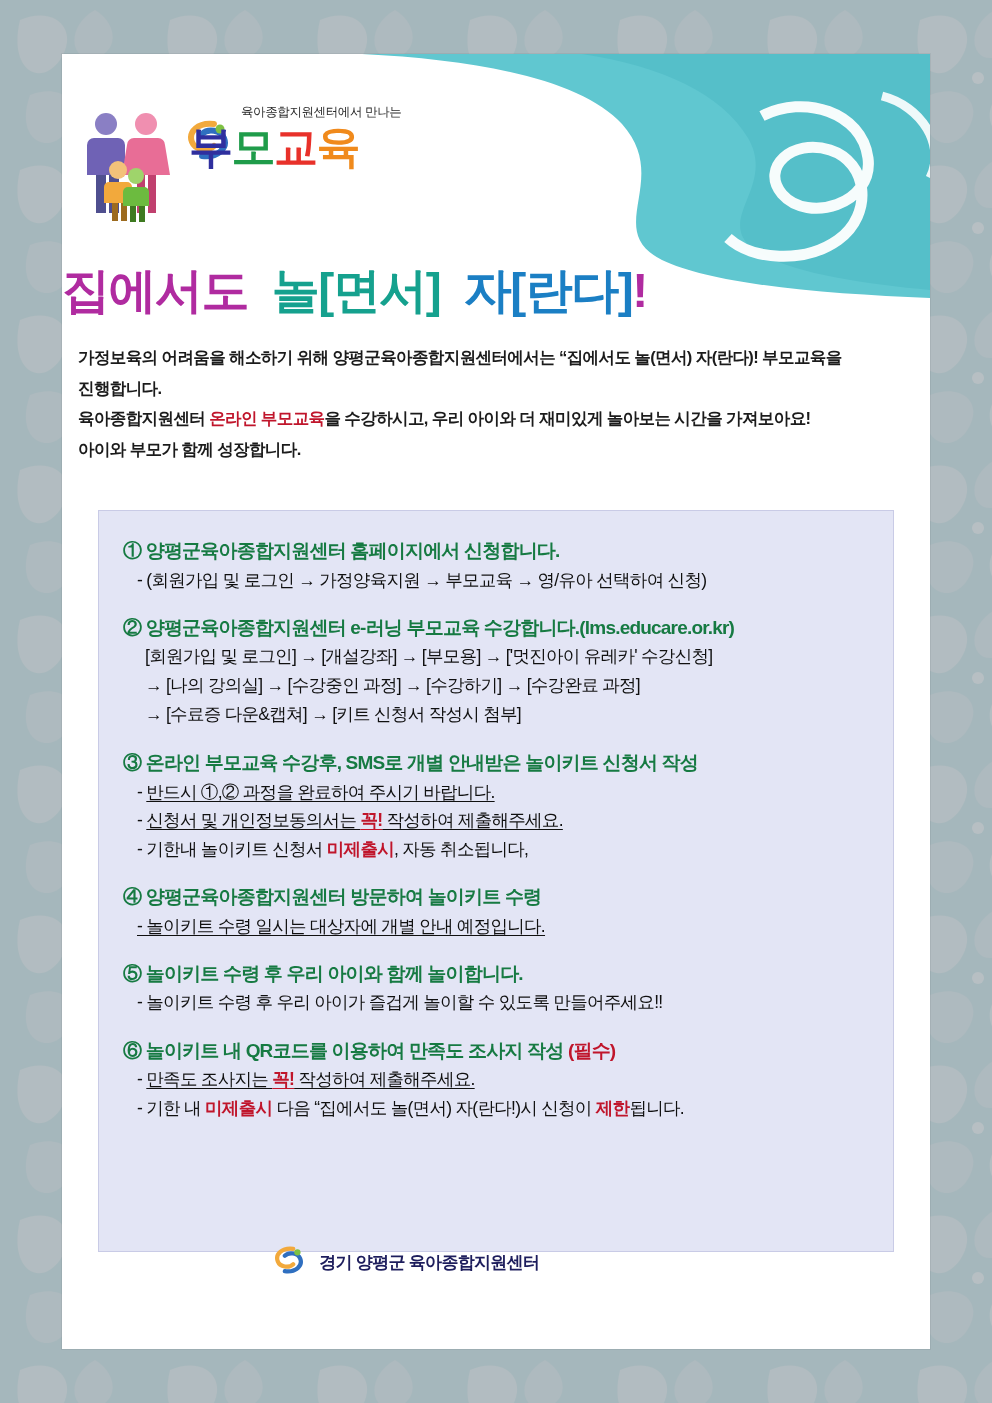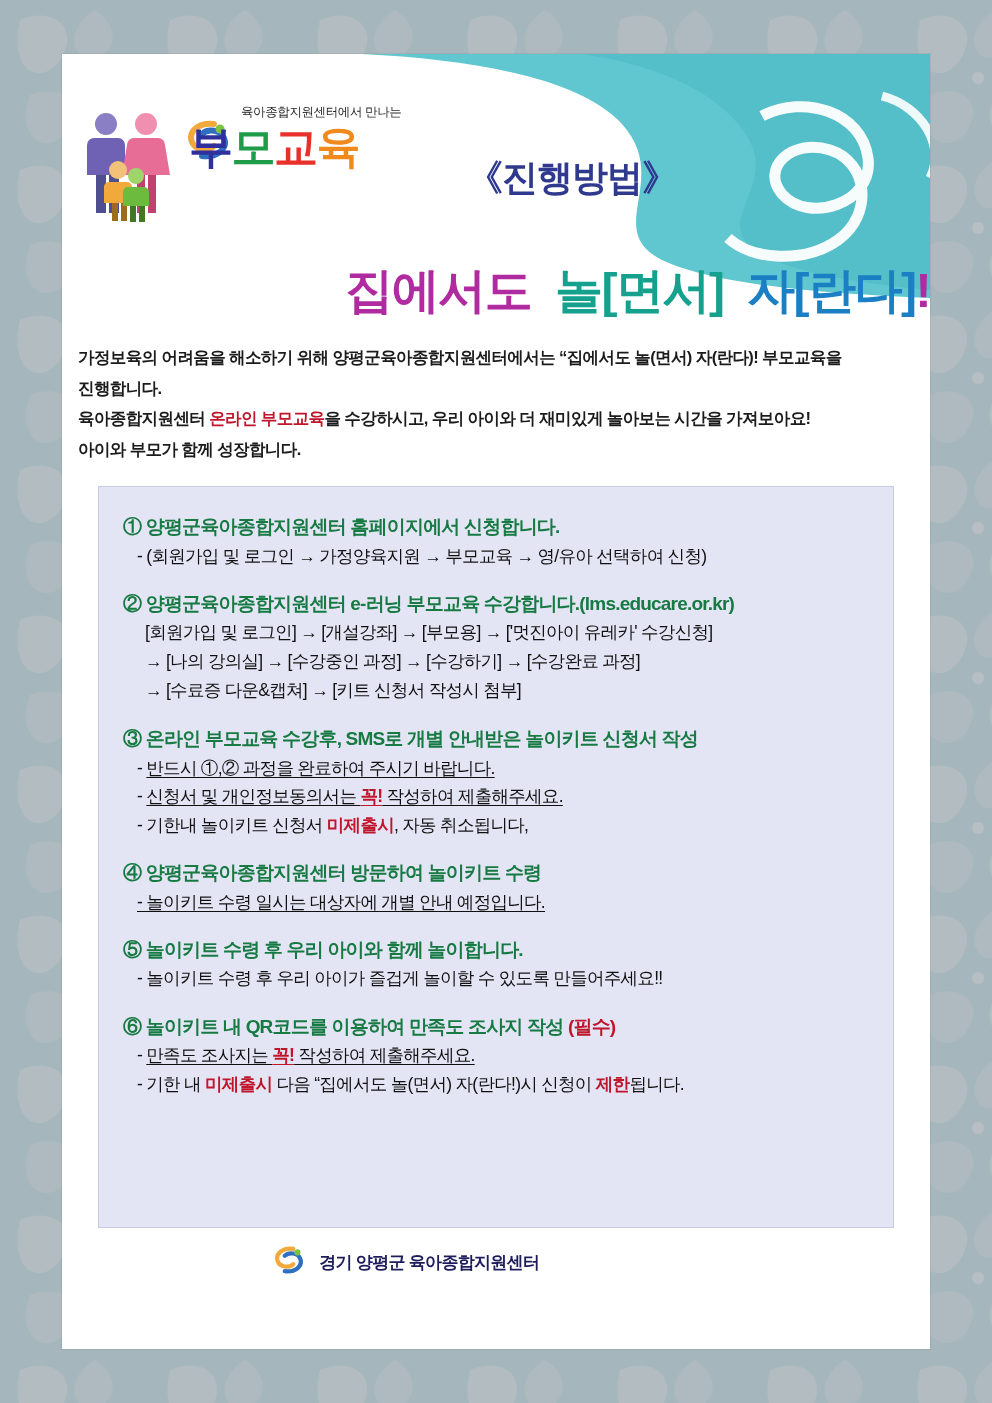--- a/index.html
+++ b/index.html
@@ -100,21 +100,21 @@
     font-weight: bold;
     color: #2f3a8f;
     letter-spacing: -1px;
     white-space: nowrap;
   }
   .big-title {
     position: absolute;
     left: 0;
     top: 205px;
     width: 868px;
-    text-align: right;
+    text-align: left;
     font-size: 48px;
     font-weight: bold;
     letter-spacing: -1.5px;
     white-space: nowrap;
   }
   .big-title .t1 { color: #b02ba0; }
   .big-title .t2 { color: #15a18e; }
   .big-title .t3 { color: #1b7fc4; }
   .big-title .t4 { color: #b02ba0; }
   
@@ -131,21 +131,21 @@
   }
   .intro .quote { color: #1b1b1b; }
   .intro .under-red {
     color: #c0152b;
     text-underline-offset: 3px;
   }
   
   .steps-box {
     position: absolute;
     left: 36px;
-    top: 432px;
+    top: 456px;
     width: 796px;
     height: 742px;
     background: #e3e5f5;
     border: 1px solid #c9cbe6;
     box-sizing: border-box;
     padding: 26px 24px 10px 24px;
   }
   .step {
     margin-bottom: 20px;
   }
@@ -278,21 +278,20 @@
         <path d="M18 36 C34 38 44 28 40 18 C37 10 24 8 18 14" fill="none" stroke="#2f6fc0" stroke-width="6" stroke-linecap="round"></path>
         <circle cx="36" cy="9" r="4.5" fill="#7ec143"></circle>
       </svg>
 
       <div class="logo-text-wrap">
         <div class="logo-tagline">육아종합지원센터에서 만나는</div>
         <div class="logo-main"><span class="c1">부</span><span class="c2">모</span><span class="c3">교</span><span class="c4">육</span></div>
       </div>
     </div>
 
-    <div class="method-title">《진행방법》</div>
 
     <div class="big-title"><span class="t1">집에서도</span>&nbsp;&nbsp;<span class="t2">놀[면서]</span>&nbsp;&nbsp;<span class="t3">자[란다]</span><span class="t4">!</span></div>
 
     <div class="intro">
       <div><span>가정보육의 어려움을 해소하기 위해 양평군육아종합지원센터에서는 </span><span class="quote">“집에서도 놀(면서) 자(란다)! 부모교육을</span></div>
       <div>진행합니다.</div>
       <div><span>육아종합지원센터 </span><span class="under-red">온라인 부모교육</span><span>을 수강하시고, 우리 아이와 더 재미있게 놀아보는 시간을 가져보아요!</span></div>
       <div>아이와 부모가 함께 성장합니다.</div>
     </div>
 

